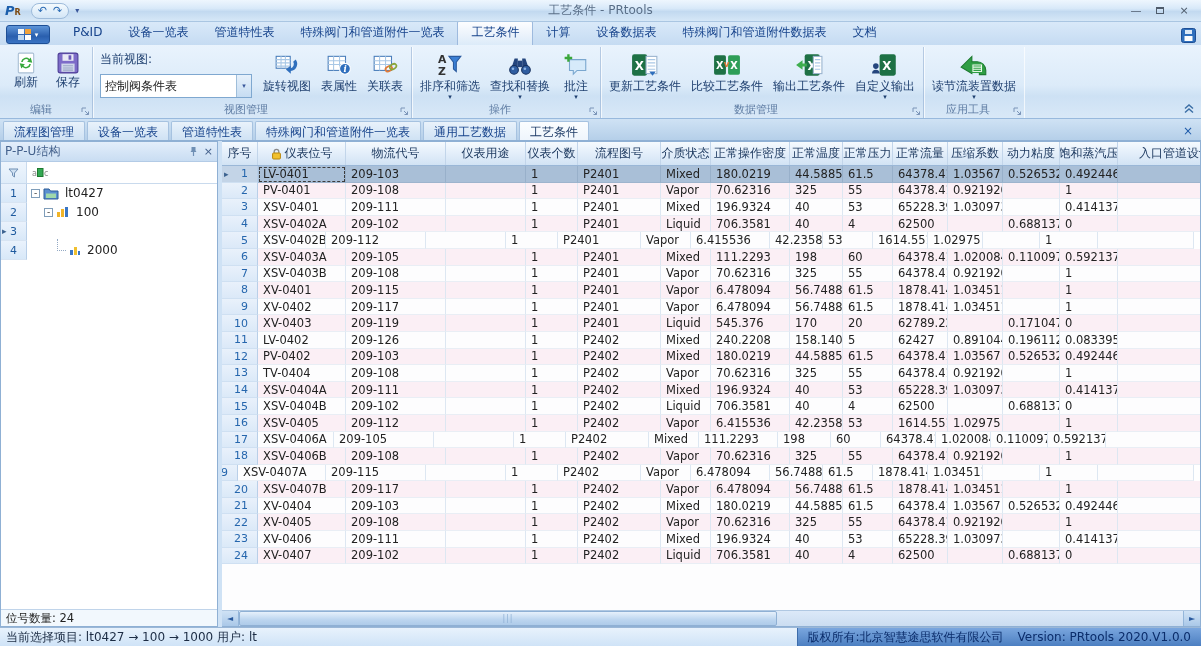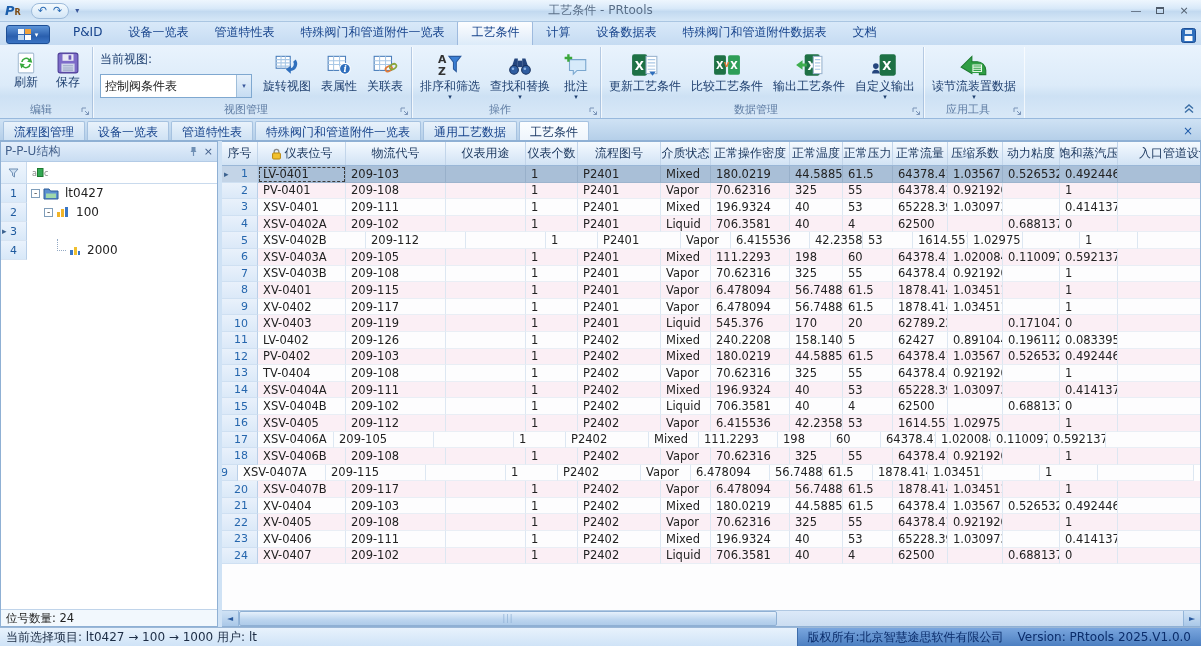--- a/index.html
+++ b/index.html
@@ -717,21 +717,21 @@
             <span>0</span>
           </div>
           <div class="tcell" style="width: 96px;">
             <span></span>
           </div>
         </div>
         <div class="trow plain">
           <div class="ncell" style="width: 36px;">
             <span>5</span>
           </div>
-          <div class="tcell" style="width: 108px;">
+          <div class="tcell" style="width: 68px;">
             <span>XSV-0402B</span>
           </div>
           <div class="tcell" style="width: 100px;">
             <span>209-112</span>
           </div>
           <div class="tcell" style="width: 80px;">
             <span></span>
           </div>
           <div class="tcell" style="width: 52px;">
             <span>1</span>
@@ -1667,15 +1667,15 @@
       <span class="sthumb">|||</span>
       <span class="sbtn right">►</span>
     </div>
   </div>
 </div>
 
 <div class="statusbar">
   <span>当前选择项目: lt0427 → 100 → 1000  用户: lt</span>
   <div class="statusright">
     <span>版权所有:北京智慧途思软件有限公司</span>
-    <span>Version: PRtools 2025.V1.0.0</span>
+    <span>Version: PRtools 2020.V1.0.0</span>
   </div>
 </div>
 
 </body></html>

